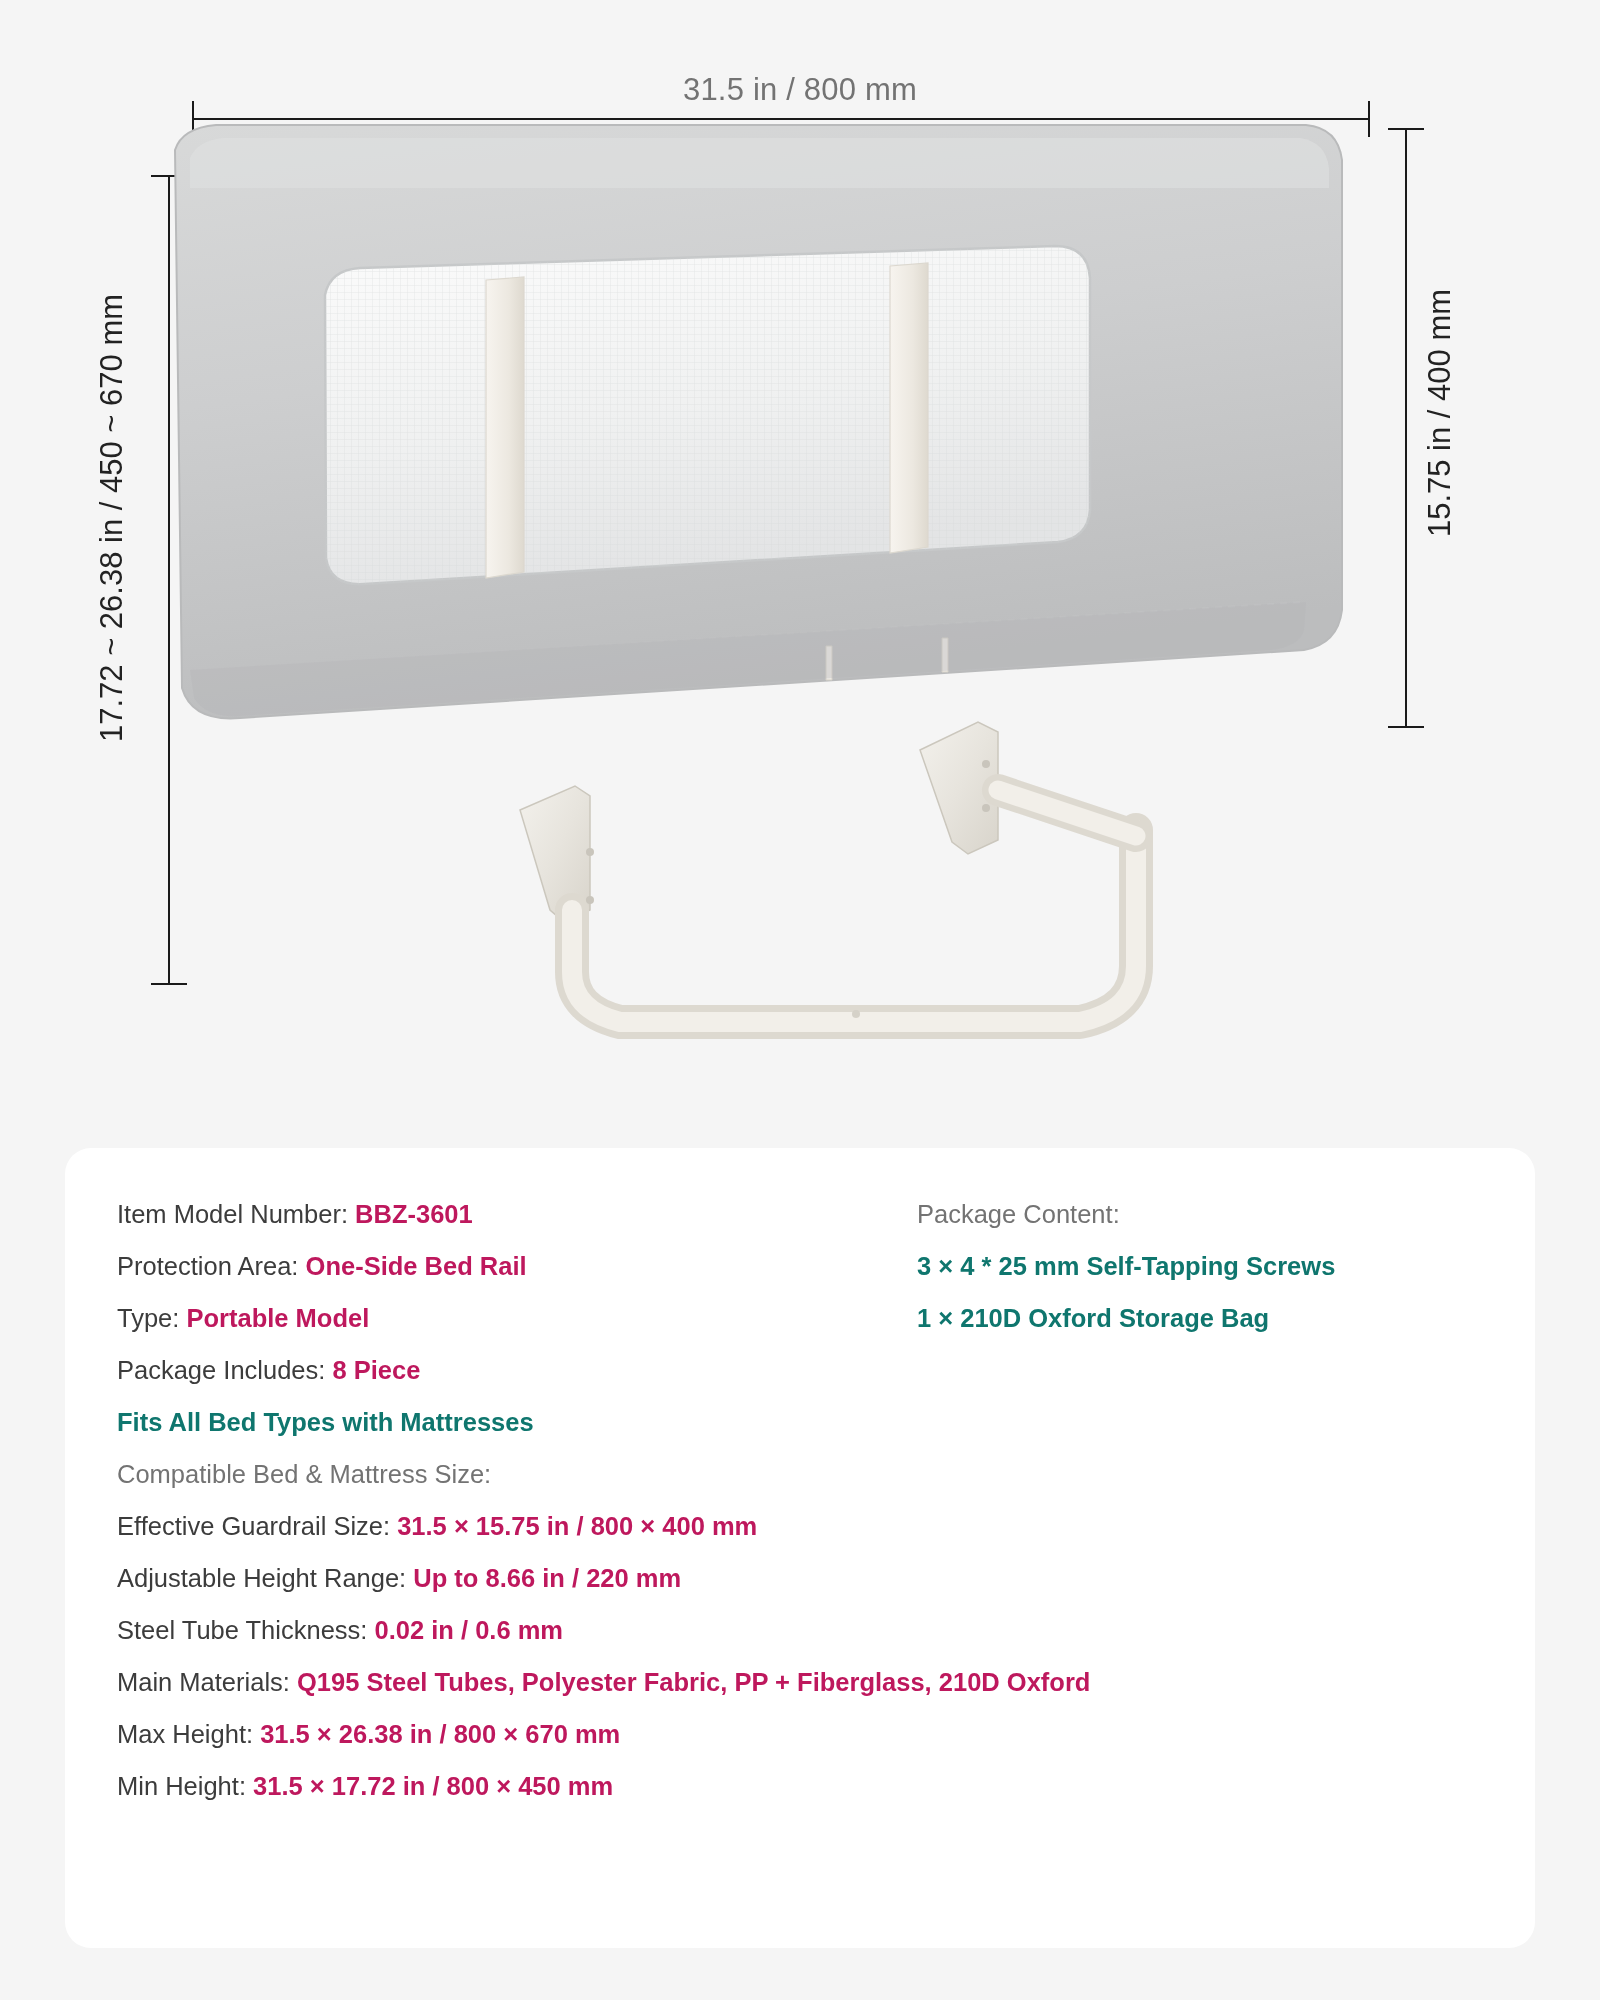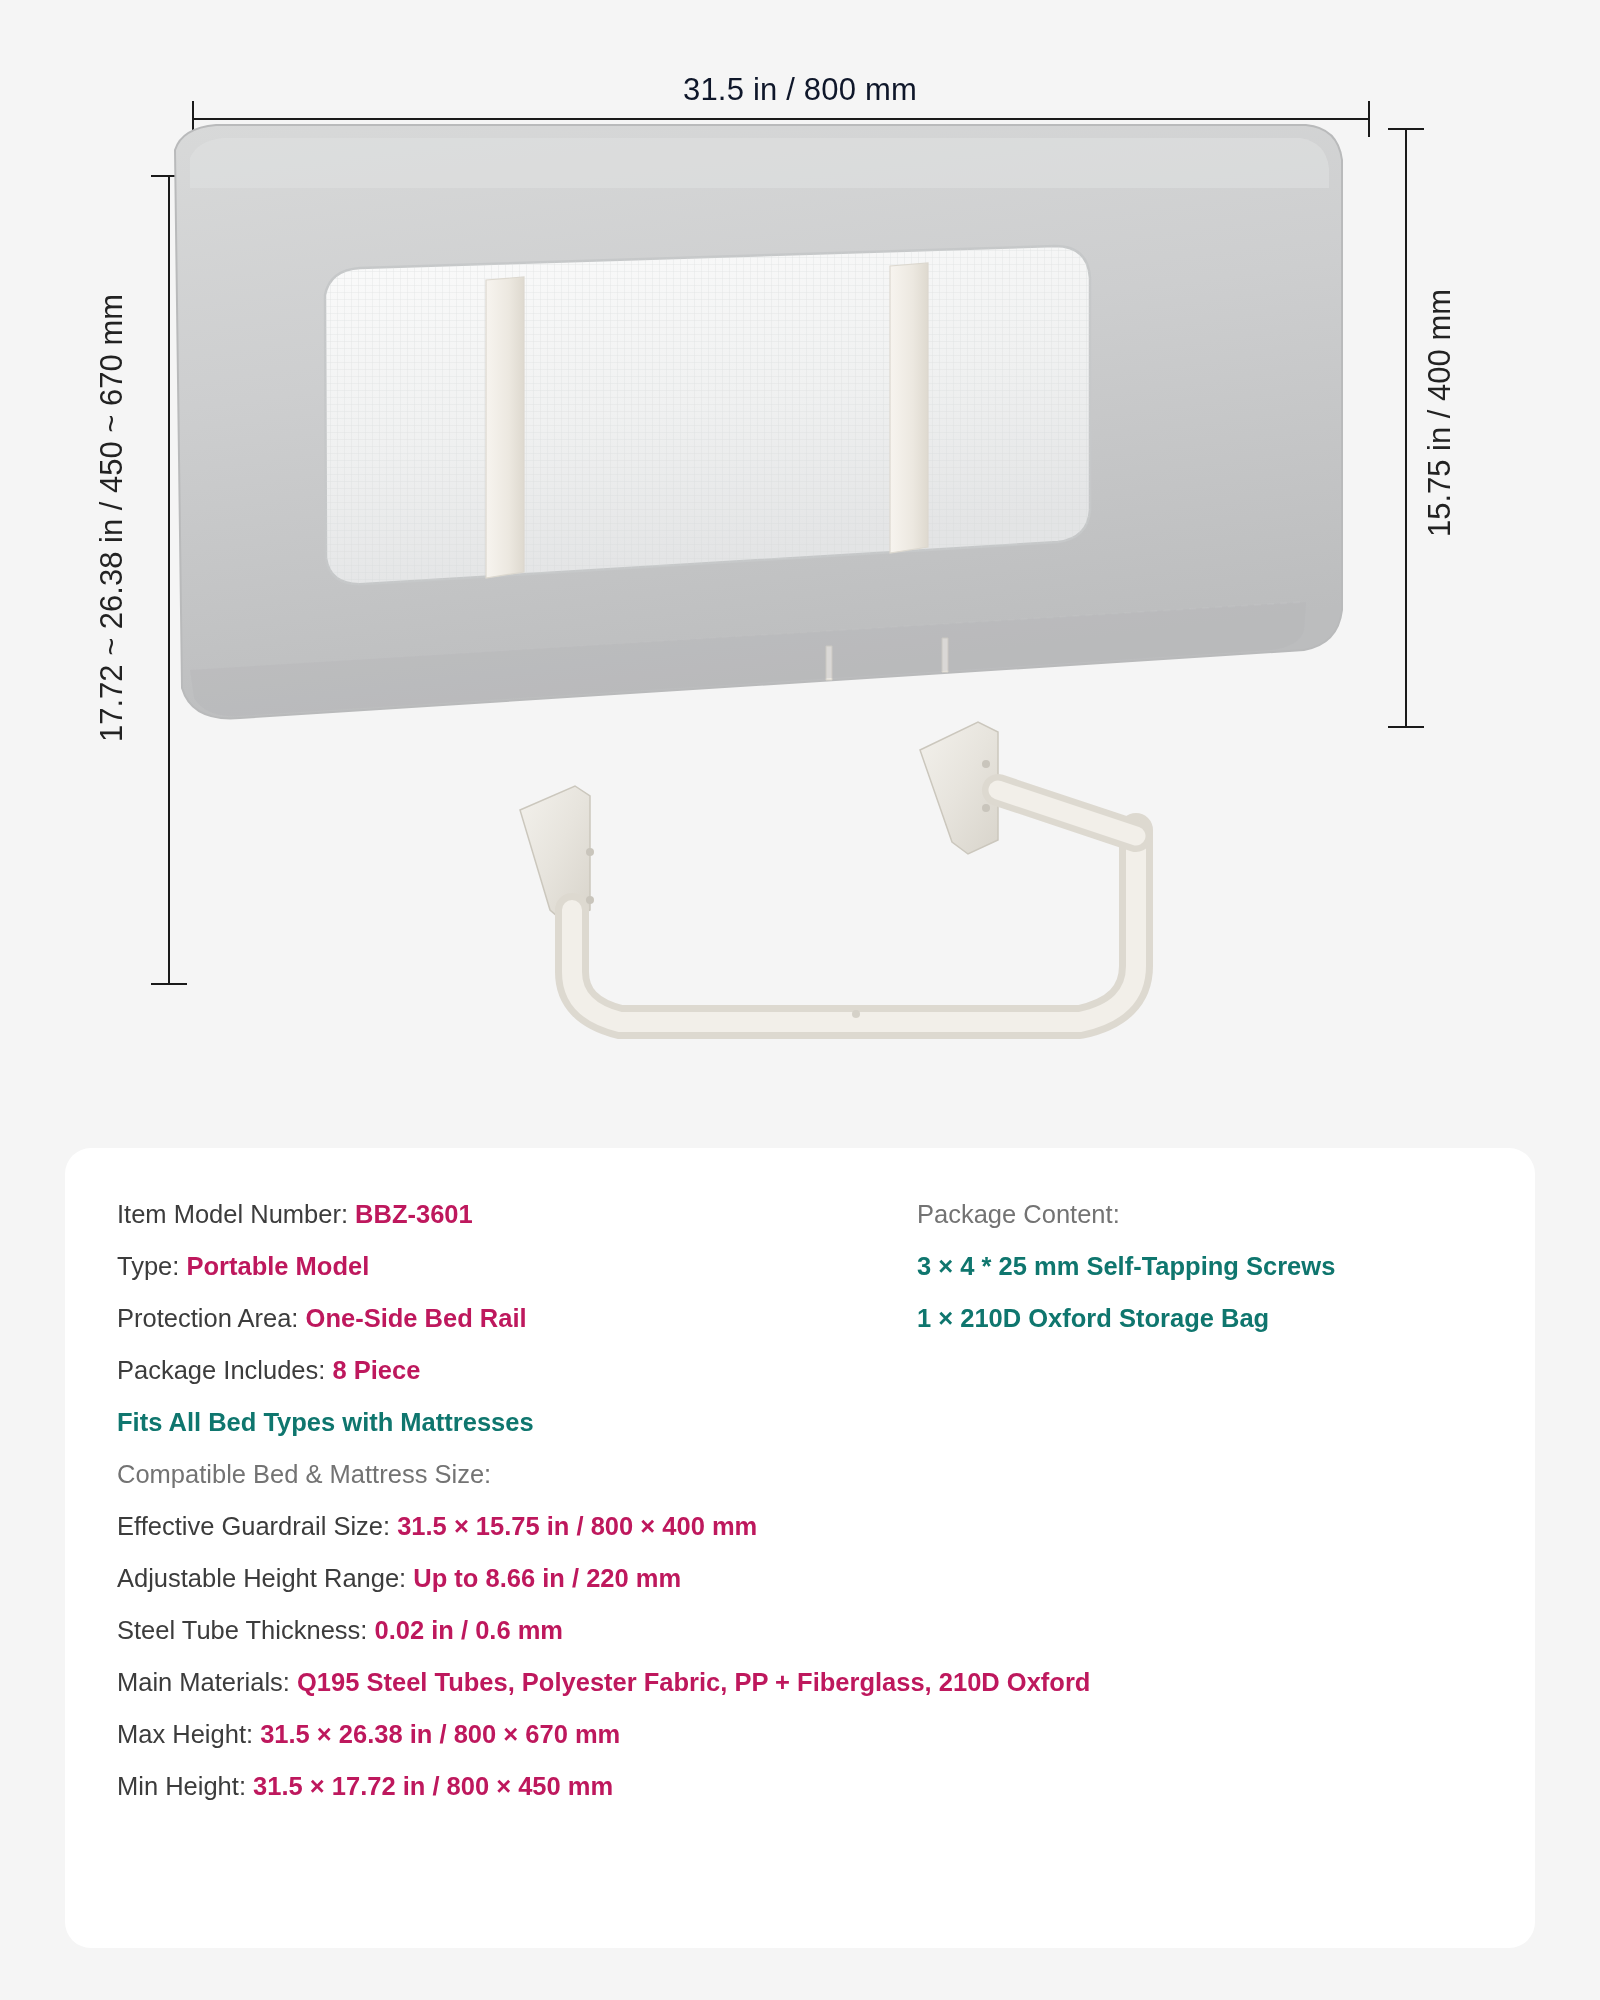--- a/index.html
+++ b/index.html
@@ -29,21 +29,21 @@
   }
 
   
   .dim-top-label {
     position: absolute;
     left: 0;
     top: 72px;
     width: 1600px;
     text-align: center;
     font-size: 31px;
-    color: #0f172a;
+    color: #737373;
     letter-spacing: .2px;
   }
   .dim-top-line {
     position: absolute;
     left: 192px;
     top: 118px;
     width: 1178px;
     height: 2px;
     background: #1a1a1a;
   }
@@ -249,27 +249,27 @@
   <div class="spec-card">
     <div class="spec-cols">
       <div class="col-left">
 
         <div class="spec-line">
           <span>Item Model Number:</span>
           <span class="val">BBZ-3601</span>
         </div>
 
         <div class="spec-line">
+          <span>Protection Area:</span>
+          <span class="val">One-Side Bed Rail</span>
+        </div>
+
+        <div class="spec-line">
           <span>Type:</span>
           <span class="val">Portable Model</span>
-        </div>
-
-        <div class="spec-line">
-          <span>Protection Area:</span>
-          <span class="val">One-Side Bed Rail</span>
         </div>
 
         <div class="spec-line">
           <span>Package Includes:</span>
           <span class="val">8 Piece</span>
         </div>
 
         <div class="spec-line val-only">Fits All Bed Types with Mattresses</div>
 
         <div class="spec-line label-only">Compatible Bed &amp; Mattress Size:</div>

